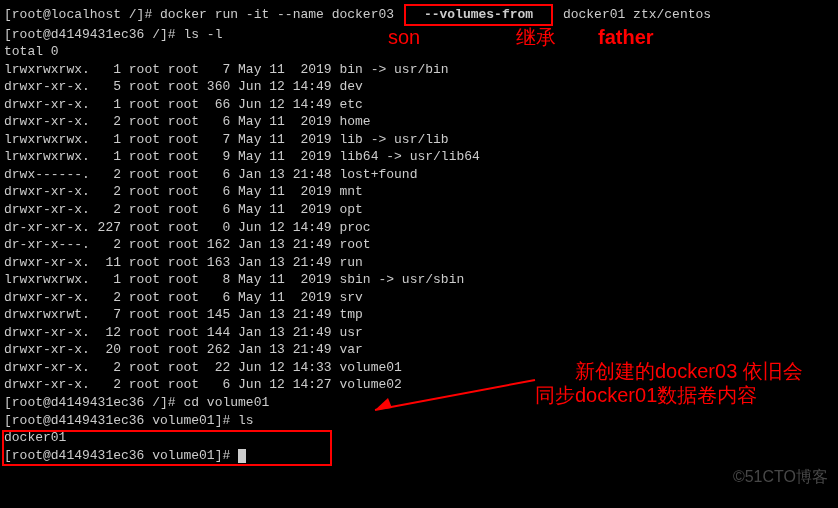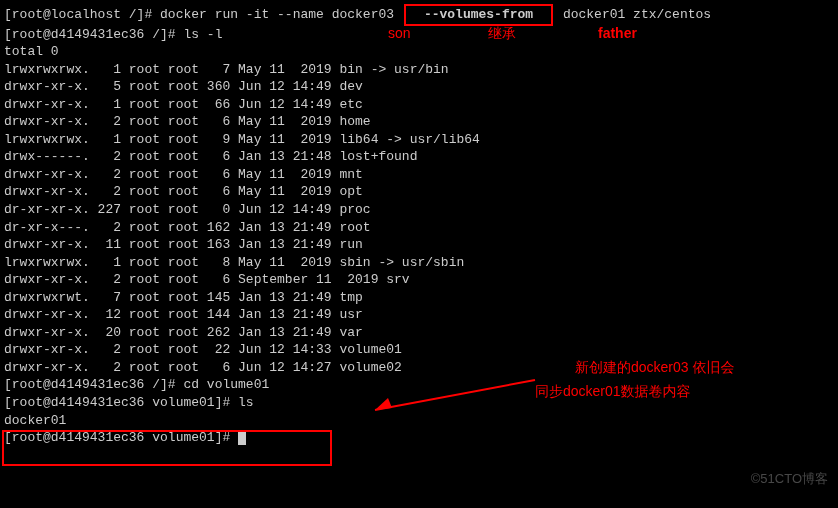--- a/index.html
+++ b/index.html
@@ -25,42 +25,42 @@
     }
     .red-border-box {
       border: 2px solid #ff0000;
       position: absolute;
       pointer-events: none;
     }
     .annotation {
       position: absolute;
       color: #ff0000;
       font-family: sans-serif;
-      font-size: 14px;
+      font-size: 20px;
       font-weight: normal;
     }
     .arrow {
       position: absolute;
       pointer-events: none;
     }
     .arrow-line {
       stroke: #ff0000;
       stroke-width: 2;
       fill: none;
     }
     .arrow-head {
       fill: #ff0000;
     }
     .watermark {
       position: absolute;
       right: 10px;
       bottom: 20px;
       color: #666;
       font-family: sans-serif;
-      font-size: 13px;
+      font-size: 16px;
       opacity: 0.7;
     }
     .cursor-block {
       display: inline-block;
       width: 8px;
       height: 14px;
       background: #ccc;
       vertical-align: text-bottom;
     }
   </style>
@@ -69,43 +69,44 @@
 
 <div>
   <div class="line"><span>[root@localhost /]# </span><span>docker run -it --name docker03 </span><span class="highlight-box">--volumes-from</span><span> docker01 ztx/centos</span></div>
   <div class="line"><span>[root@d4149431ec36 /]# </span><span>ls -l</span></div>
   <div class="line">total 0</div>
   <div id="listing-container">
       <div class="line">lrwxrwxrwx.   1 root root   7 May 11  2019 bin -&gt; usr/bin</div>
       <div class="line">drwxr-xr-x.   5 root root 360 Jun 12 14:49 dev</div>
       <div class="line">drwxr-xr-x.   1 root root  66 Jun 12 14:49 etc</div>
       <div class="line">drwxr-xr-x.   2 root root   6 May 11  2019 home</div>
+      <div class="line">lrwxrwxrwx.   1 root root   7 May 11  2019 lib -&gt; usr/lib</div>
       <div class="line">lrwxrwxrwx.   1 root root   9 May 11  2019 lib64 -&gt; usr/lib64</div>
       <div class="line">drwx------.   2 root root   6 Jan 13 21:48 lost+found</div>
       <div class="line">drwxr-xr-x.   2 root root   6 May 11  2019 mnt</div>
       <div class="line">drwxr-xr-x.   2 root root   6 May 11  2019 opt</div>
       <div class="line">dr-xr-xr-x. 227 root root   0 Jun 12 14:49 proc</div>
       <div class="line">dr-xr-x---.   2 root root 162 Jan 13 21:49 root</div>
       <div class="line">drwxr-xr-x.  11 root root 163 Jan 13 21:49 run</div>
       <div class="line">lrwxrwxrwx.   1 root root   8 May 11  2019 sbin -&gt; usr/sbin</div>
-      <div class="line">drwxr-xr-x.   2 root root   6 September 11  2019 srv</div>
+      <div class="line">drwxr-xr-x.   2 root root   6 May 11  2019 srv</div>
       <div class="line">drwxrwxrwt.   7 root root 145 Jan 13 21:49 tmp</div>
       <div class="line">drwxr-xr-x.  12 root root 144 Jan 13 21:49 usr</div>
       <div class="line">drwxr-xr-x.  20 root root 262 Jan 13 21:49 var</div>
       <div class="line">drwxr-xr-x.   2 root root  22 Jun 12 14:33 volume01</div>
       <div class="line">drwxr-xr-x.   2 root root   6 Jun 12 14:27 volume02</div>
     </div>
   <div class="line"><span>[root@d4149431ec36 /]# </span><span>cd volume01</span></div>
   <div class="line"><span>[root@d4149431ec36 volume01]# </span><span>ls</span></div>
   <div class="line">docker01</div>
   <div class="line"><span>[root@d4149431ec36 volume01]# </span><span class="cursor-block"></span></div>
 </div>
 
 <div class="annotation" style="left:388px; top:24px;">son</div>
-<div class="annotation" style="left:488px; top:24px;">继承</div>
+<div class="annotation" style="left:516px; top:24px;">继承</div>
 <div class="annotation" style="left:598px; top:24px;font-weight:bold;">father</div>
 <div class="annotation" style="left:535px; top:358px;margin-left:40px;">新创建的docker03 依旧会</div>
 <div class="annotation" style="left:535px; top:382px;">同步docker01数据卷内容</div>
 
 <div class="red-border-box" style="left:2px; top:430px; width:330px; height:36px;"></div>
 
 <svg class="arrow" style="left:360px; top:370px; width:180px; height:50px;">
   <line x1="175" y1="10" x2="15" y2="40" class="arrow-line"></line>
   <polygon points="15,40 28,28 32,38" class="arrow-head"></polygon>
 </svg>

